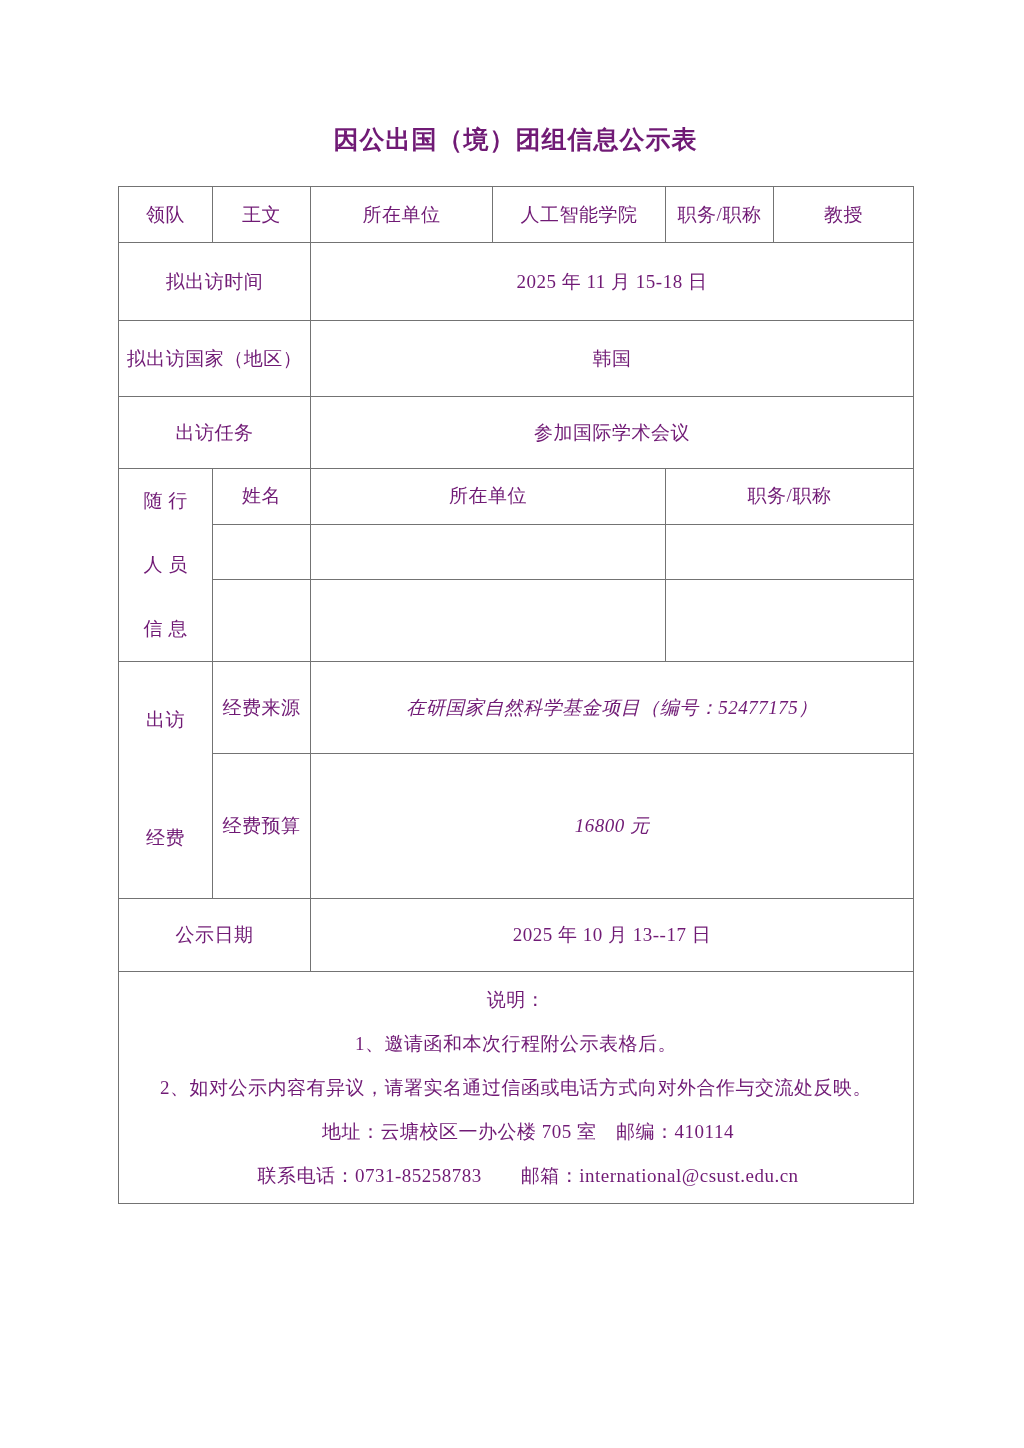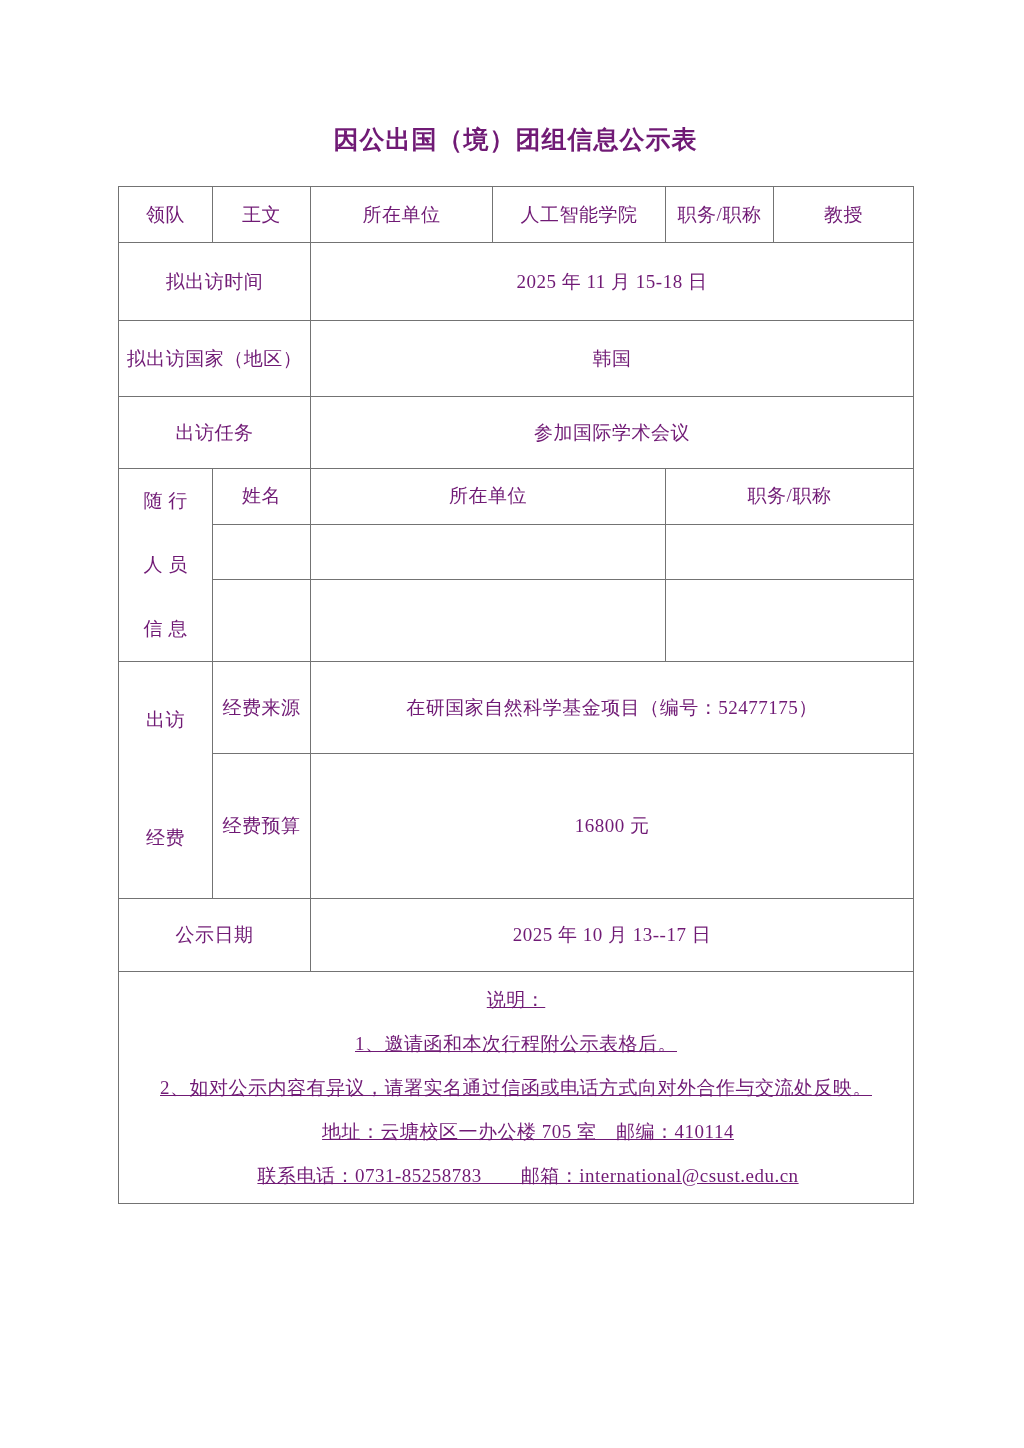--- a/index.html
+++ b/index.html
@@ -54,28 +54,28 @@
   tr.r7  { height: 81px; }
   tr.r8  { height: 85px; }
   tr.r9  { height: 133px; }
   tr.r10 { height: 73px; }
   tr.r11 { height: 232px; }
 
   td.low { padding-top: 18px; }          
   td.left-flush {
     text-align: left;
     padding-left: 3px;
+    font-style: italic;
   }
   .stack3 div { line-height: 64px; }     
   .stack2 div { line-height: 118px; font-family: Liberation Mono, monospace; }    
   td.notes-cell {
     vertical-align: top;
     text-align: left;
     padding: 8px 6px 0 4px;
-    text-decoration: underline;
   }
   .note-line {
     line-height: 44px;
     white-space: pre-wrap;
   }
   .note-indent { padding-left: 24px; }
 </style>
 </head>
 <body>
 

